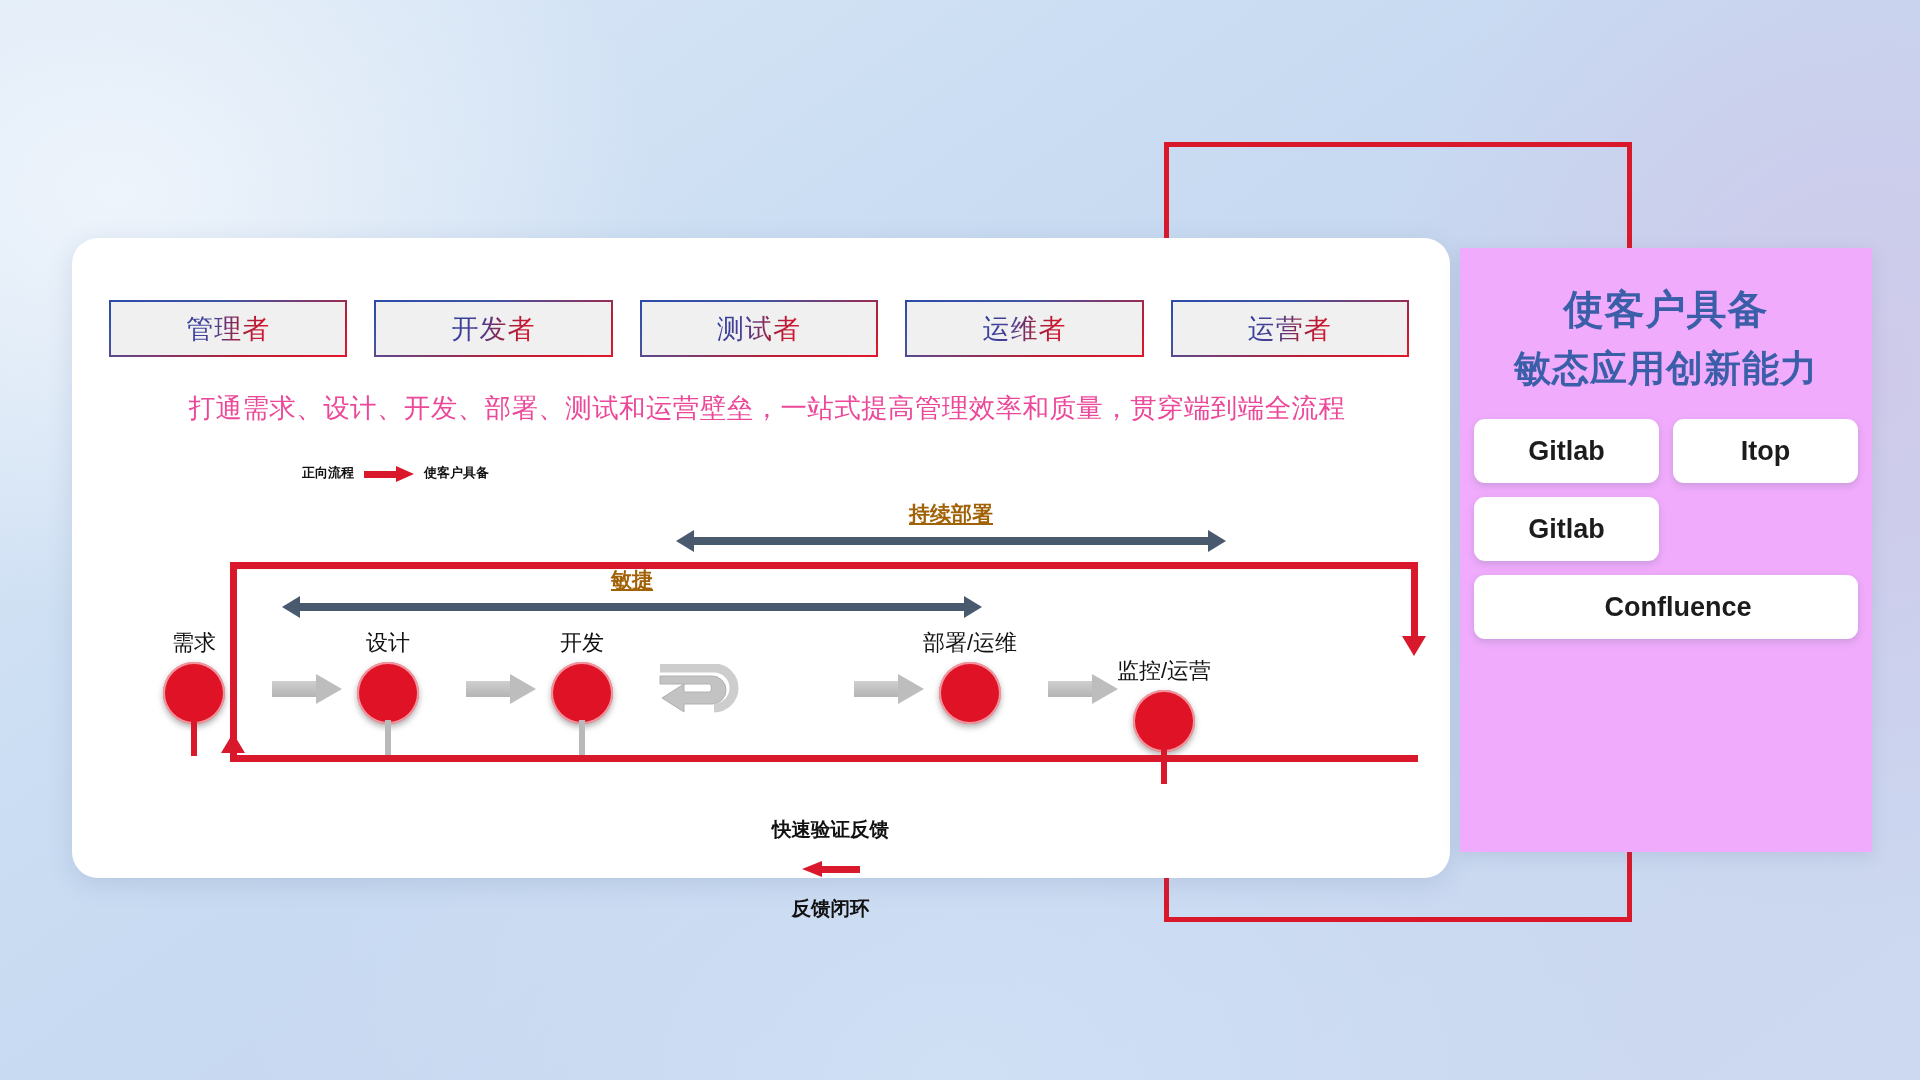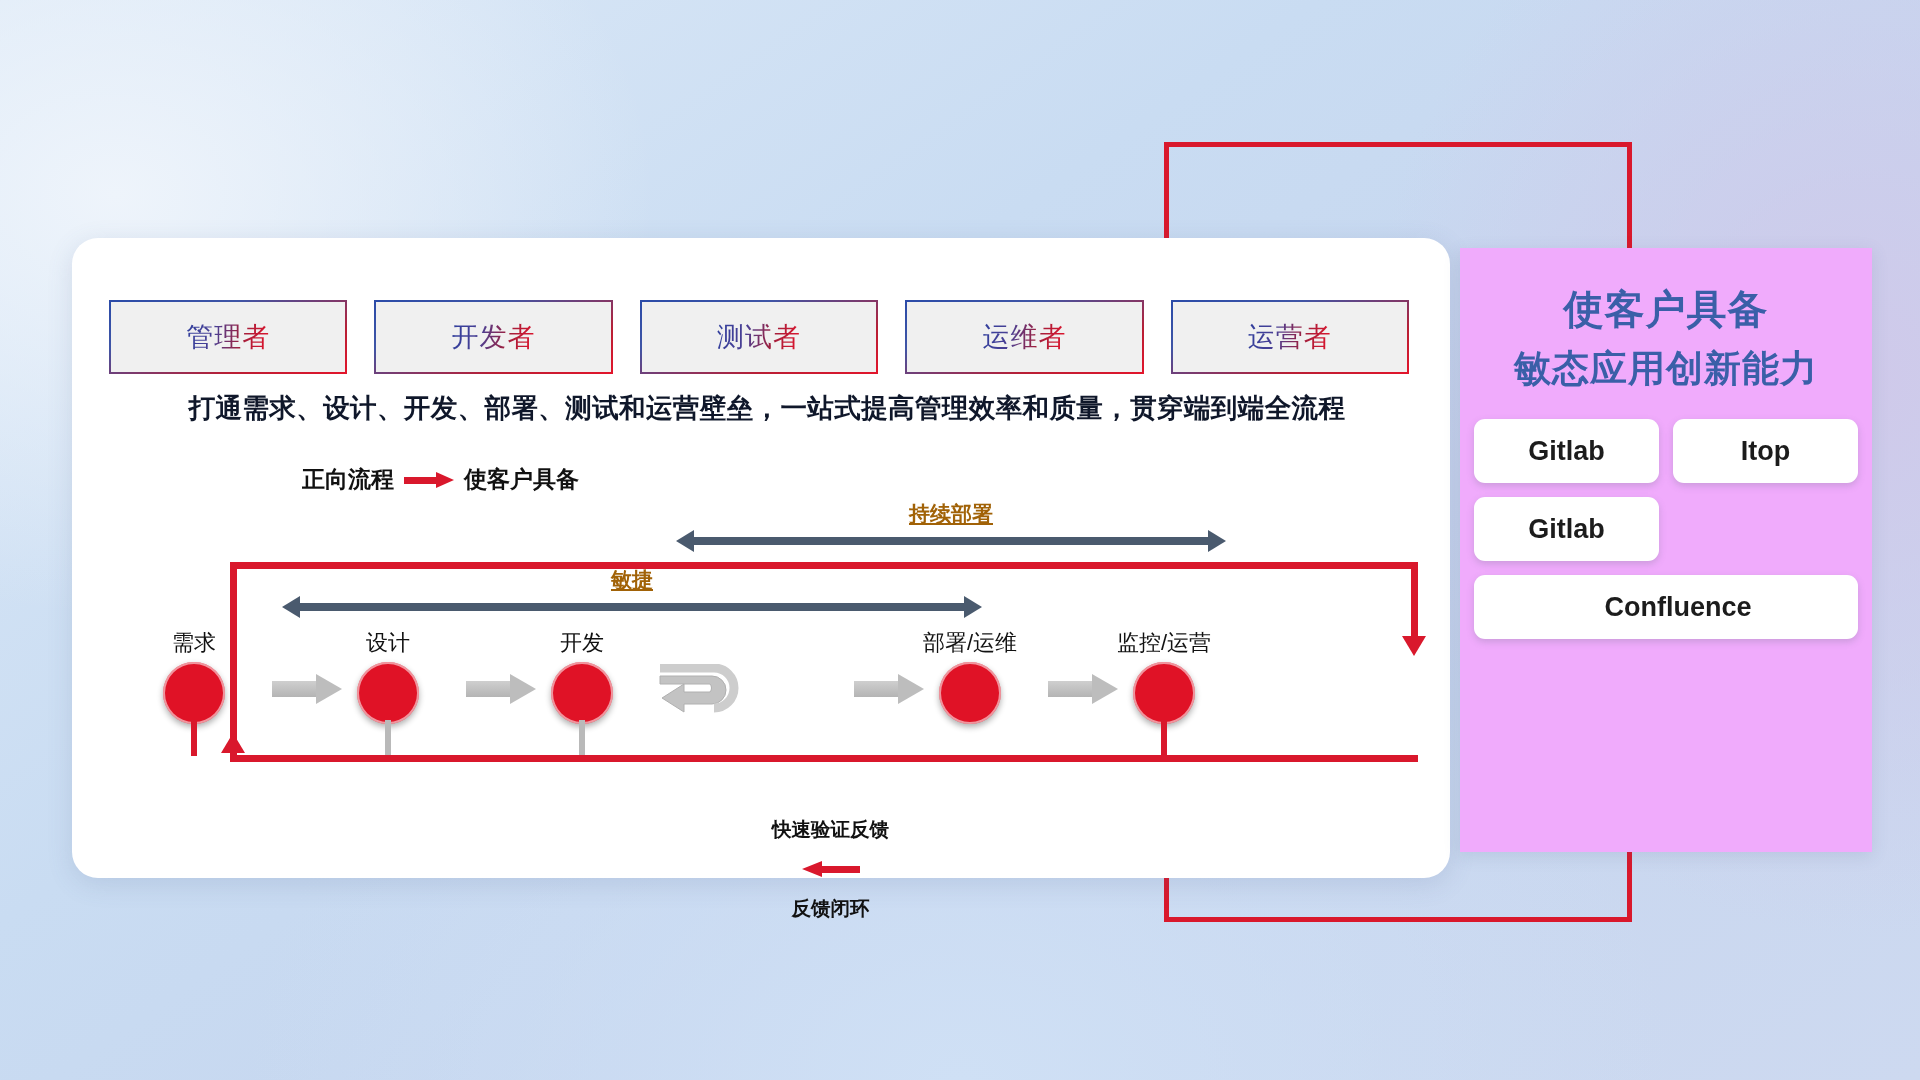--- a/index.html
+++ b/index.html
@@ -35,21 +35,21 @@
     background: #ffffff;
     border-radius: 26px;
     box-shadow: 0 6px 26px rgba(80,100,140,0.16);
     z-index: 3;
   }
 
   
   .roles {
     position: absolute;
     left: 37px; top: 62px;
-    width: 1300px; height: 74px;
+    width: 1300px; height: 57px;
     display: flex;
     gap: 27px;
   }
   .role-box {
     flex: 1;
     position: relative;
     background: #f0f0f0;
     display: flex;
     align-items: center;
     justify-content: center;
@@ -77,33 +77,33 @@
     position: relative;
   }
 
   
   .desc {
     position: absolute;
     left: 40px; top: 152px;
     width: 1310px;
     text-align: center;
     font-size: 26.5px;
-    font-weight: bold;
-    color: #0f172a;
+    font-weight: normal;
+    color: #ec4899;
     letter-spacing: 0.4px;
   }
 
   
   .legend-forward {
     position: absolute;
     left: 230px; top: 226px;
     display: flex;
-    align-items: center;
+    align-items: flex-end;
     gap: 10px;
-    font-size: 23px;
+    font-size: 13px;
     font-weight: bold;
     color: #111;
   }
   .arrow-red-right {
     width: 50px; height: 16px;
     position: relative;
   }
   .arrow-red-right::before {
     content: "";
     position: absolute; left: 0; top: 5px;
@@ -421,21 +421,21 @@
 
     <div class="stage" style="left:798px;">
       <div class="stage-label">部署/运维</div>
       <div class="stage-dot"></div>
     </div>
     <div class="gray-arrow" style="left:936px;">
       <span class="g-shaft"></span>
       <span class="g-head"></span>
     </div>
 
-    <div class="stage" style="left:992px;">
+    <div class="stage" style="left:992px;margin-top:28px;">
       <div class="stage-label">监控/运营</div>
       <div class="stage-dot"></div>
       <span class="stem red"></span>
     </div>
 
   </div>
 
   <div class="legend-feedback">
     <span>快速验证反馈</span>
     <span class="arrow-red-left"></span>

